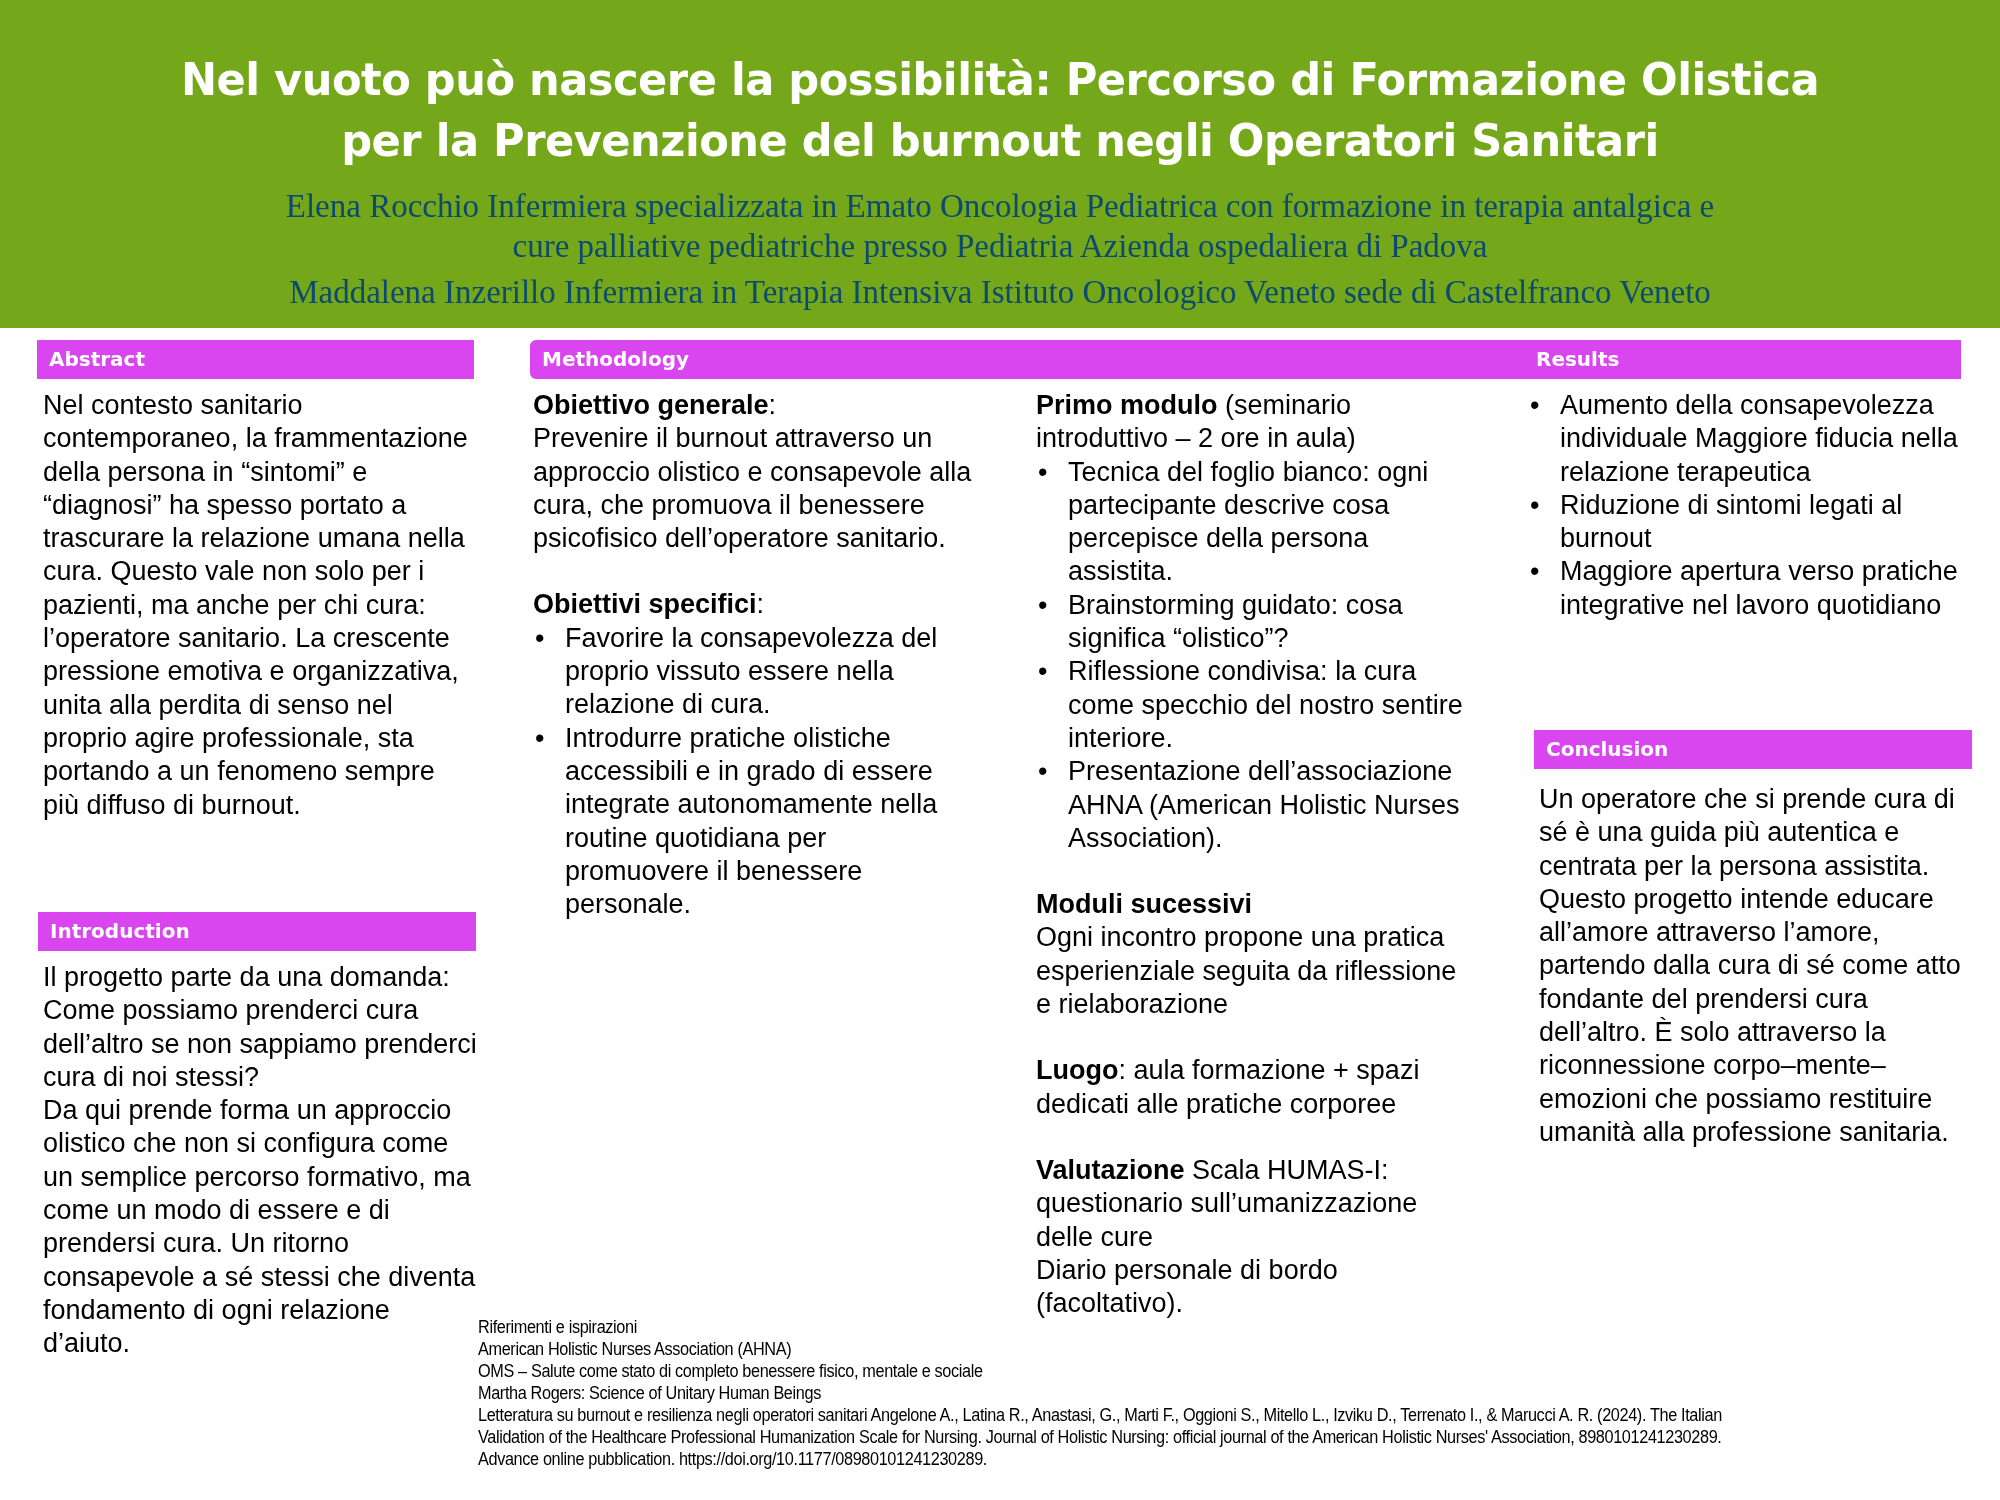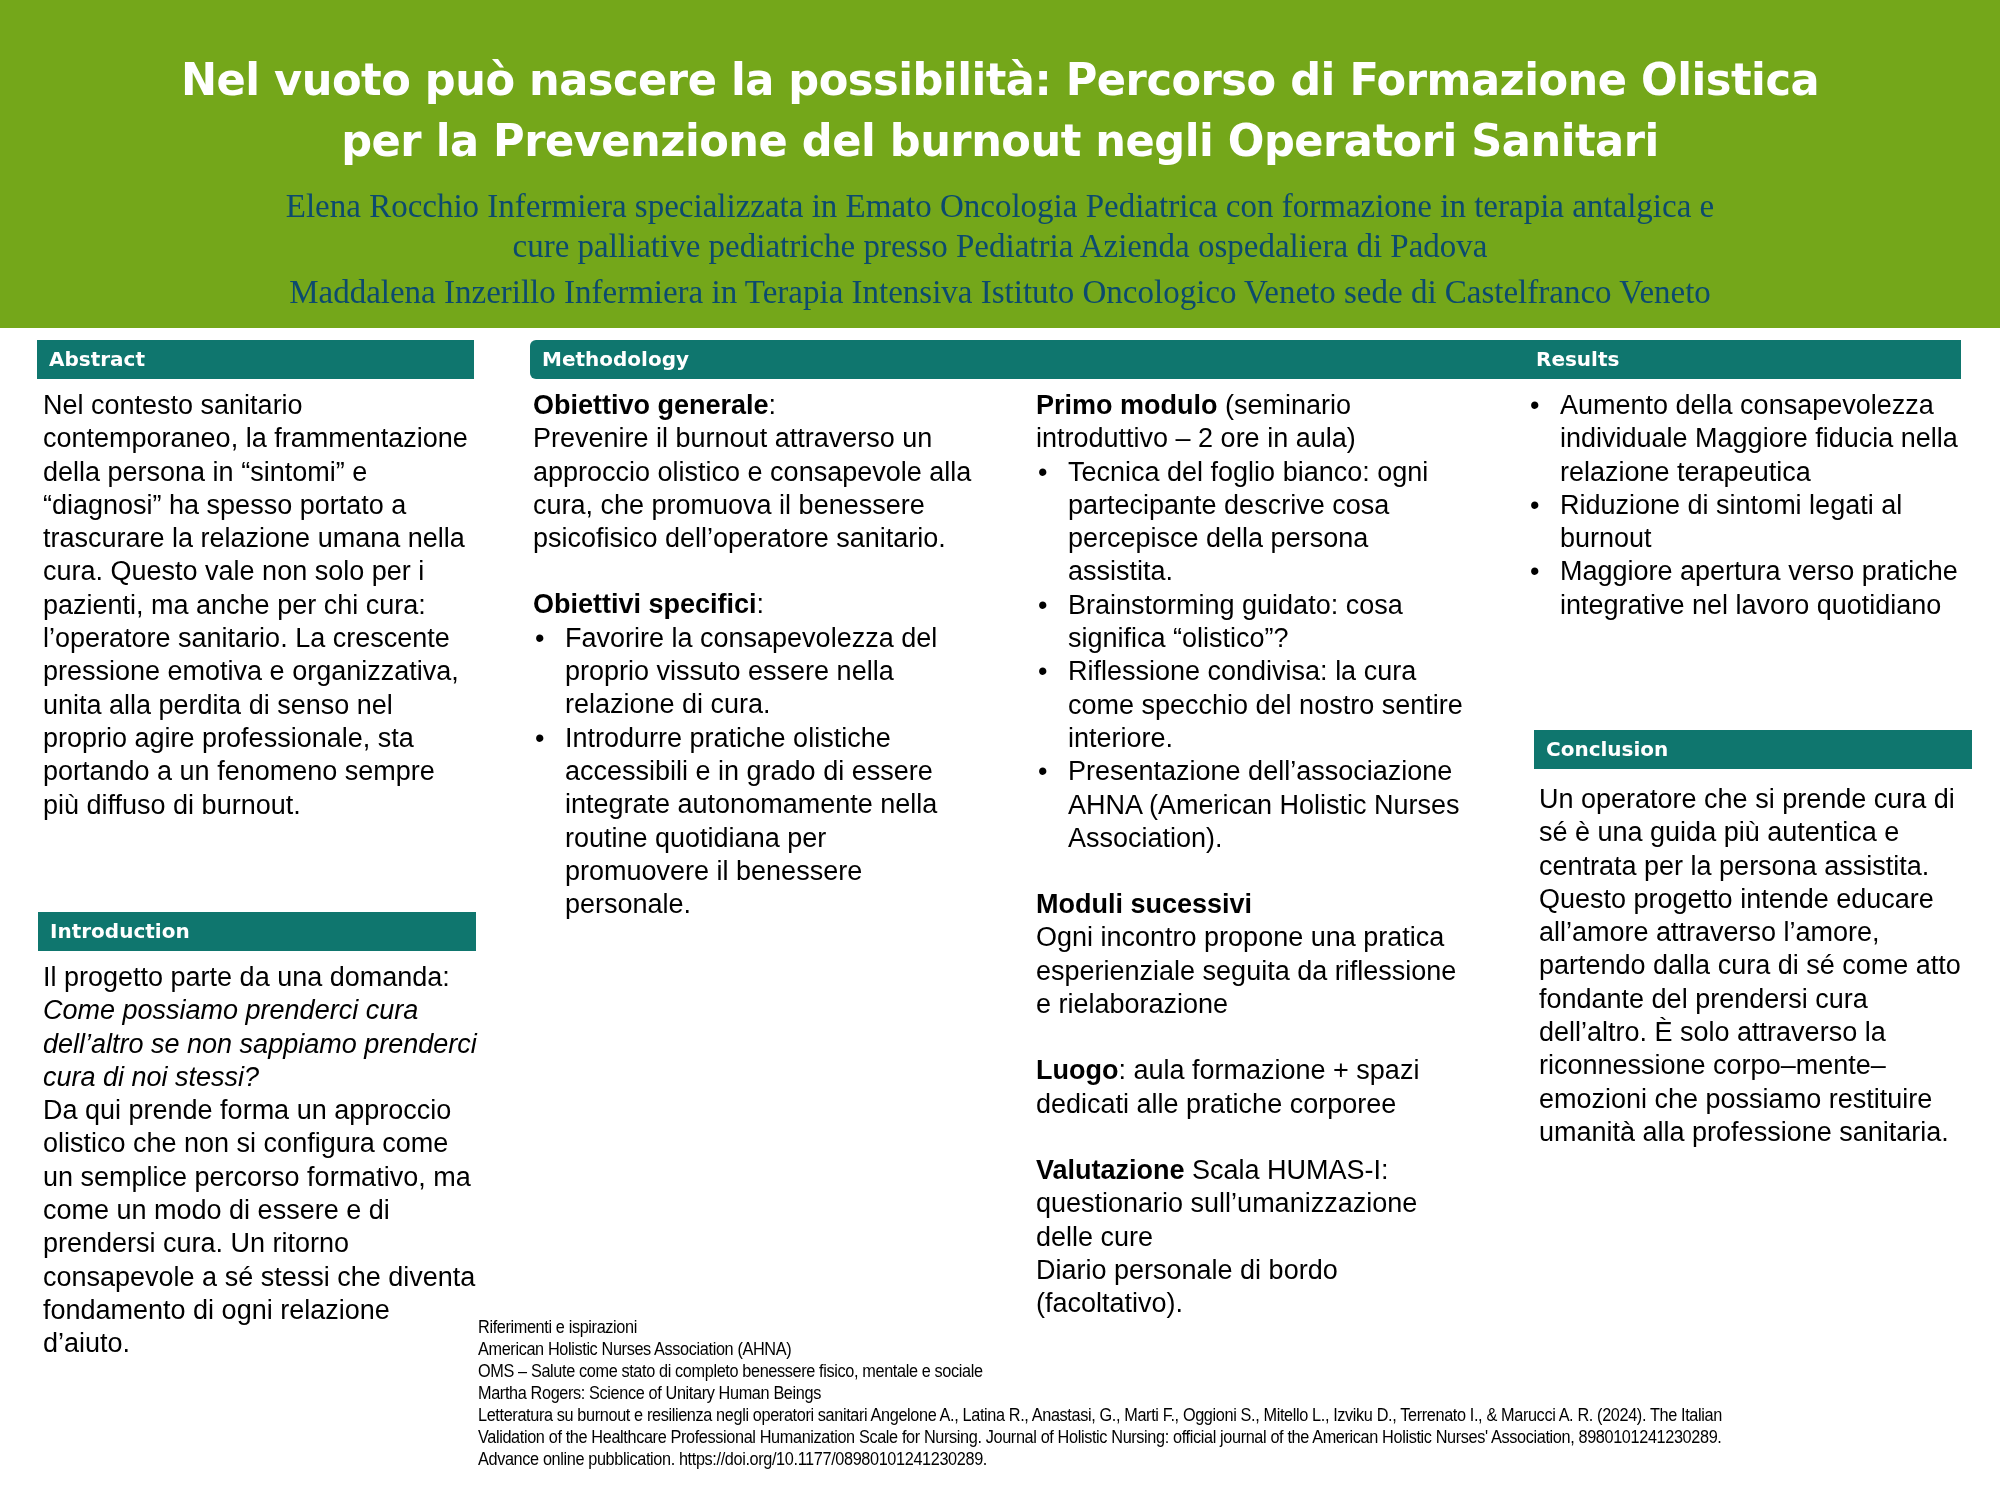--- a/index.html
+++ b/index.html
@@ -6,21 +6,21 @@
   body { width:2000px; height:1500px; background:#ffffff; position:relative; overflow:hidden;
          font-family:"Liberation Sans", sans-serif; color:#000; }
   .banner { position:absolute; left:0; top:0; width:2000px; height:328px; background:#74a71a; }
   .title { position:absolute; left:0; width:2000px; text-align:center; color:#ffffff;
            font-family:"DejaVu Sans", sans-serif; font-weight:bold; font-size:44px; letter-spacing:-0.5px;
            line-height:60px; transform:scaleX(0.98); }
   .t1 { top:50px; } .t2 { top:111px; }
   .author { position:absolute; left:0; width:2000px; text-align:center; font-family:"Liberation Serif", serif;
             font-size:33px; line-height:40px; color:#0c4a6e; }
   .a1 { top:186px; } .a2 { top:226px; } .a3 { top:272px; }
-  .sec-head { position:absolute; height:39px; background:#0f766e; color:#fff; font-family:"DejaVu Sans", sans-serif;
+  .sec-head { position:absolute; height:39px; background:#d946ef; color:#fff; font-family:"DejaVu Sans", sans-serif;
               font-weight:bold; font-size:20px; line-height:39px; padding-left:12px; box-sizing:border-box; }
   .body-text { position:absolute; font-size:27px; line-height:33.3px; }
   .body-text p { margin:0; }
   .body-text b { font-weight:bold; }
   ul.blt { list-style:none; margin:0; padding:0; }
   ul.blt li { position:relative; padding-left:32px; }
   ul.blt li::before { content:"•"; position:absolute; left:2px; top:0; }
   .gap { height:33px; }
   .refs { position:absolute; left:478px; top:1316px; width:1520px; font-size:17.5px; line-height:22px;
           font-family:"Liberation Sans", sans-serif; letter-spacing:-0.4px; transform-origin:left top; transform:scaleX(0.93); }
@@ -37,21 +37,21 @@
 <div class="author a3">Maddalena Inzerillo Infermiera in Terapia Intensiva Istituto Oncologico Veneto sede di Castelfranco Veneto</div>
 
 <div class="sec-head" style="left:37px; top:340px; width:437px;">Abstract</div>
 <div class="body-text" style="left:43px; top:389px; width:430px;">
   <p>Nel contesto sanitario contemporaneo, la frammentazione della persona in “sintomi” e “diagnosi” ha spesso portato a trascurare la relazione umana nella cura. Questo vale non solo per i pazienti, ma anche per chi cura: l’operatore sanitario. La crescente pressione emotiva e organizzativa, unita alla perdita di senso nel proprio agire professionale, sta portando a un fenomeno sempre più diffuso di burnout.</p>
 </div>
 
 <div class="sec-head" style="left:38px; top:912px; width:438px;">Introduction</div>
 <div class="body-text" style="left:43px; top:961px; width:440px;">
   <p>Il progetto parte da una domanda:</p>
-  <p style="font-style:italic;">Come possiamo prenderci cura dell’altro se non sappiamo prenderci cura di noi stessi?</p>
+  <p style="">Come possiamo prenderci cura dell’altro se non sappiamo prenderci cura di noi stessi?</p>
   <p>Da qui prende forma un approccio olistico che non si configura come un semplice percorso formativo, ma come un modo di essere e di prendersi cura. Un ritorno consapevole a sé stessi che diventa fondamento di ogni relazione d’aiuto.</p>
 </div>
 
 <div class="sec-head" style="left:530px; top:340px; width:1001px;border-radius:6px;">Methodology</div>
 
 <div class="body-text" style="left:533px; top:389px; width:440px;">
   <p><b>Obiettivo generale</b>:</p>
   <p>Prevenire il burnout attraverso un approccio olistico e consapevole alla cura, che promuova il benessere psicofisico dell’operatore sanitario.</p>
   <div class="gap"></div>
   <p><b>Obiettivi specifici</b>:</p>

